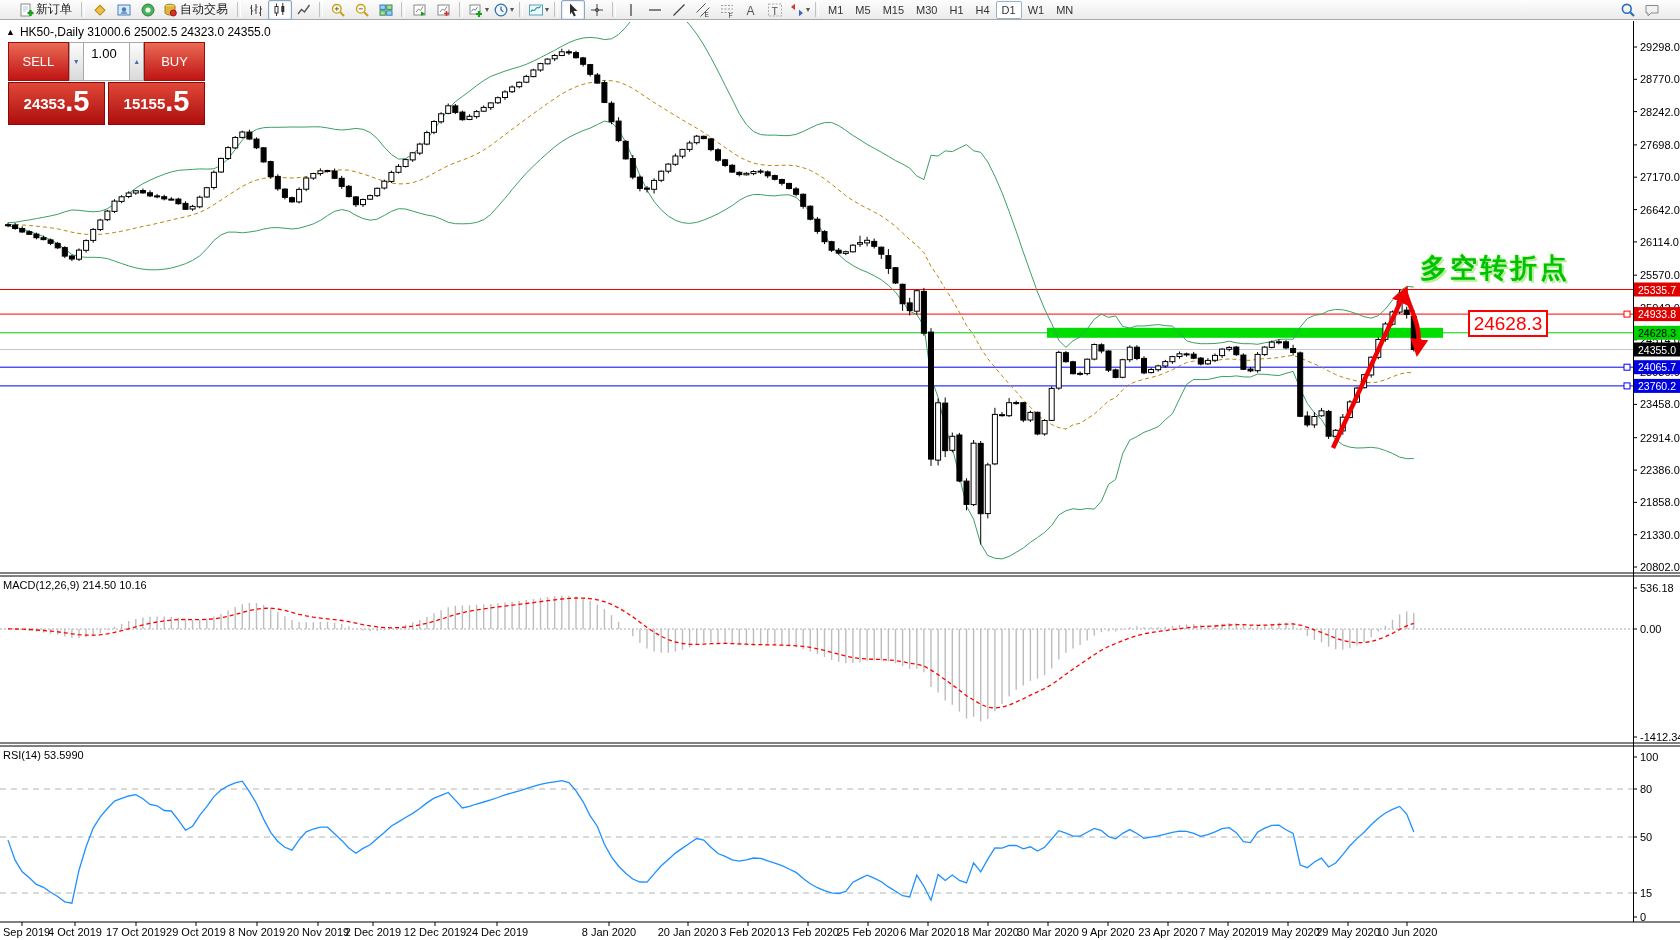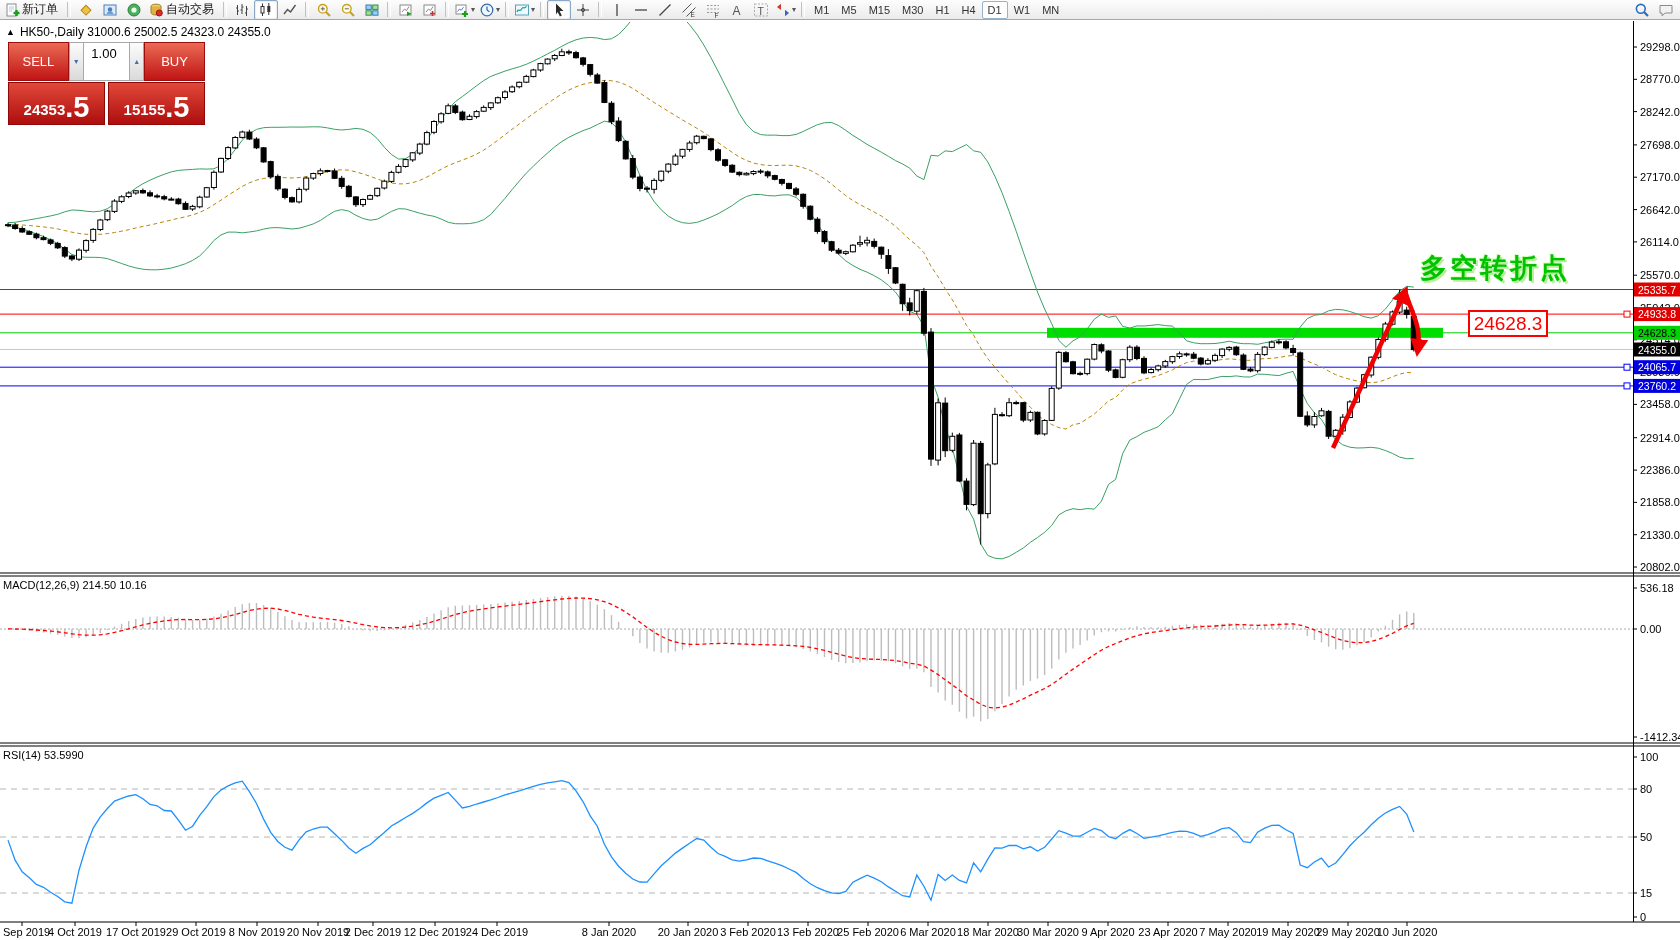--- a/index.html
+++ b/index.html
@@ -1,35 +1,35 @@
 <!DOCTYPE html>
 <html><head>
 <meta charset="utf-8">
 <style>
   html,body{margin:0;padding:0;background:#fff;font-family:"Liberation Sans","DejaVu Sans",sans-serif;}
   #app{position:relative;width:1680px;height:940px;overflow:hidden;background:#fff;}
-  #toolbar{position:absolute;top:0;left:0;width:1680px;height:20px;background:linear-gradient(#fdfdfd,#ebebeb);border-bottom:1px solid #a8a8a8;display:flex;align-items:center;padding:0 2px;box-sizing:border-box;z-index:6;}
+  #toolbar{position:absolute;top:0;left:0;width:1680px;height:20px;background:linear-gradient(#fdfdfd,#ebebeb);border-bottom:1px solid #a8a8a8;display:flex;align-items:center;padding:0 16px;box-sizing:border-box;z-index:6;}
   .tbtn{height:18px;min-width:20px;display:flex;align-items:center;justify-content:center;padding:0 1px;border:1px solid transparent;border-radius:2px;}
   .tbtn.active{background:#fff;border:1px solid #89a8c8;box-shadow:inset 0 0 2px #c0c0c0;}
   .tbtn svg{display:block;}
   .tsep{width:2px;height:15px;border-left:1px solid #c2c2c2;border-right:1px solid #fff;margin:0 3px;}
   .tlabel{font-size:12px;color:#1a1a1a;padding:0 4px 0 2px;white-space:nowrap;}
   .tf{font-size:11px;color:#333;padding:0 5px;height:16px;line-height:16px;border:1px solid transparent;}
   .tf.active{background:#fff;border:1px solid #9ab2c8;border-radius:2px;}
   .dd{font-size:8px;color:#555;margin-left:1px;}
   .tspacer{flex:1;}
   #chart-title{position:absolute;top:25px;left:6px;font-size:12px;color:#000;z-index:5;display:flex;align-items:center;gap:5px;}
   #collapse-icon{font-size:9px;color:#000;}
   #quote-panel{position:absolute;top:42px;left:8px;width:197px;z-index:5;}
   .qrow1{display:flex;height:39px;border-radius:8px;}
   .qsell,.qbuy{width:66px;background:linear-gradient(#ea6a54,#c01414);color:#fff;font-size:13px;display:flex;align-items:center;justify-content:center;border:1px solid #9c0d0d;box-sizing:border-box;}
   .qspin{width:16px;background:linear-gradient(#fcfcfc,#dadada);border:1px solid #a8a8a8;color:#4a6ea8;font-size:7px;display:flex;align-items:center;justify-content:center;box-sizing:border-box;}
   .qvol{width:49px;border-top:1px solid #a8a8a8;border-bottom:1px solid #a8a8a8;font-size:13px;text-align:center;padding-right:5px;line-height:21px;background:#fff;box-sizing:border-box;}
   .qrow2{display:flex;gap:3px;margin-top:1px;}
-  .qprice{width:97px;height:43px;background:linear-gradient(#e04838,#ae0e0e);color:#fff;display:flex;align-items:flex-end;justify-content:center;padding-bottom:2px;box-sizing:border-box;border:1px solid #8e0808;}
+  .qprice{width:97px;height:43px;background:linear-gradient(#e04838,#ae0e0e);color:#fff;display:flex;align-items:flex-end;justify-content:center;padding-bottom:8px;box-sizing:border-box;border:1px solid #8e0808;}
   .qmain{font-size:15px;font-weight:bold;line-height:24px;}
   .qfrac{font-size:29px;font-weight:bold;line-height:29px;}
   #annotation{position:absolute;left:1420px;top:250px;font-size:27px;font-weight:bold;color:#00c300;letter-spacing:3px;z-index:5;text-shadow:2px 2px 0 #b6ef9a, -1px -1px 0 #d8ffc0;white-space:nowrap;}
   #callout{position:absolute;left:1468px;top:310px;width:76px;height:23px;border:2px solid #ff0000;color:#ff0000;background:#fff;font-size:19px;text-align:center;line-height:23px;z-index:5;}
   svg text{font-family:"Liberation Sans","DejaVu Sans",sans-serif;}
 </style>
 </head>
 <body>
 
 <div id="app">

